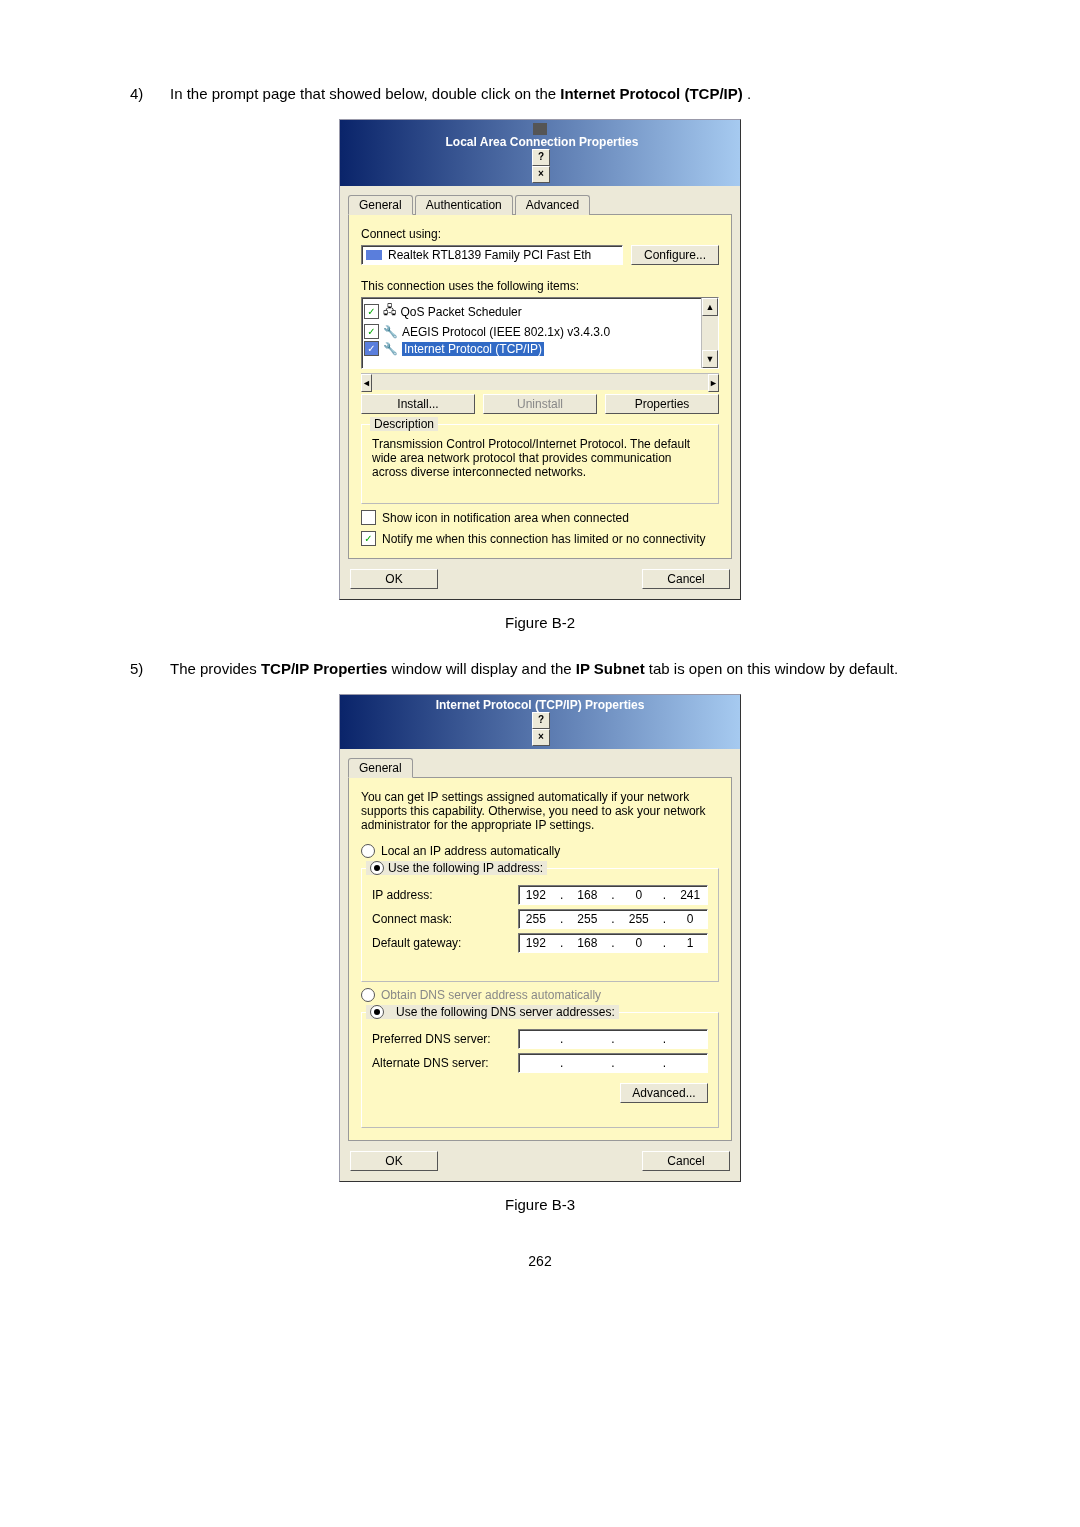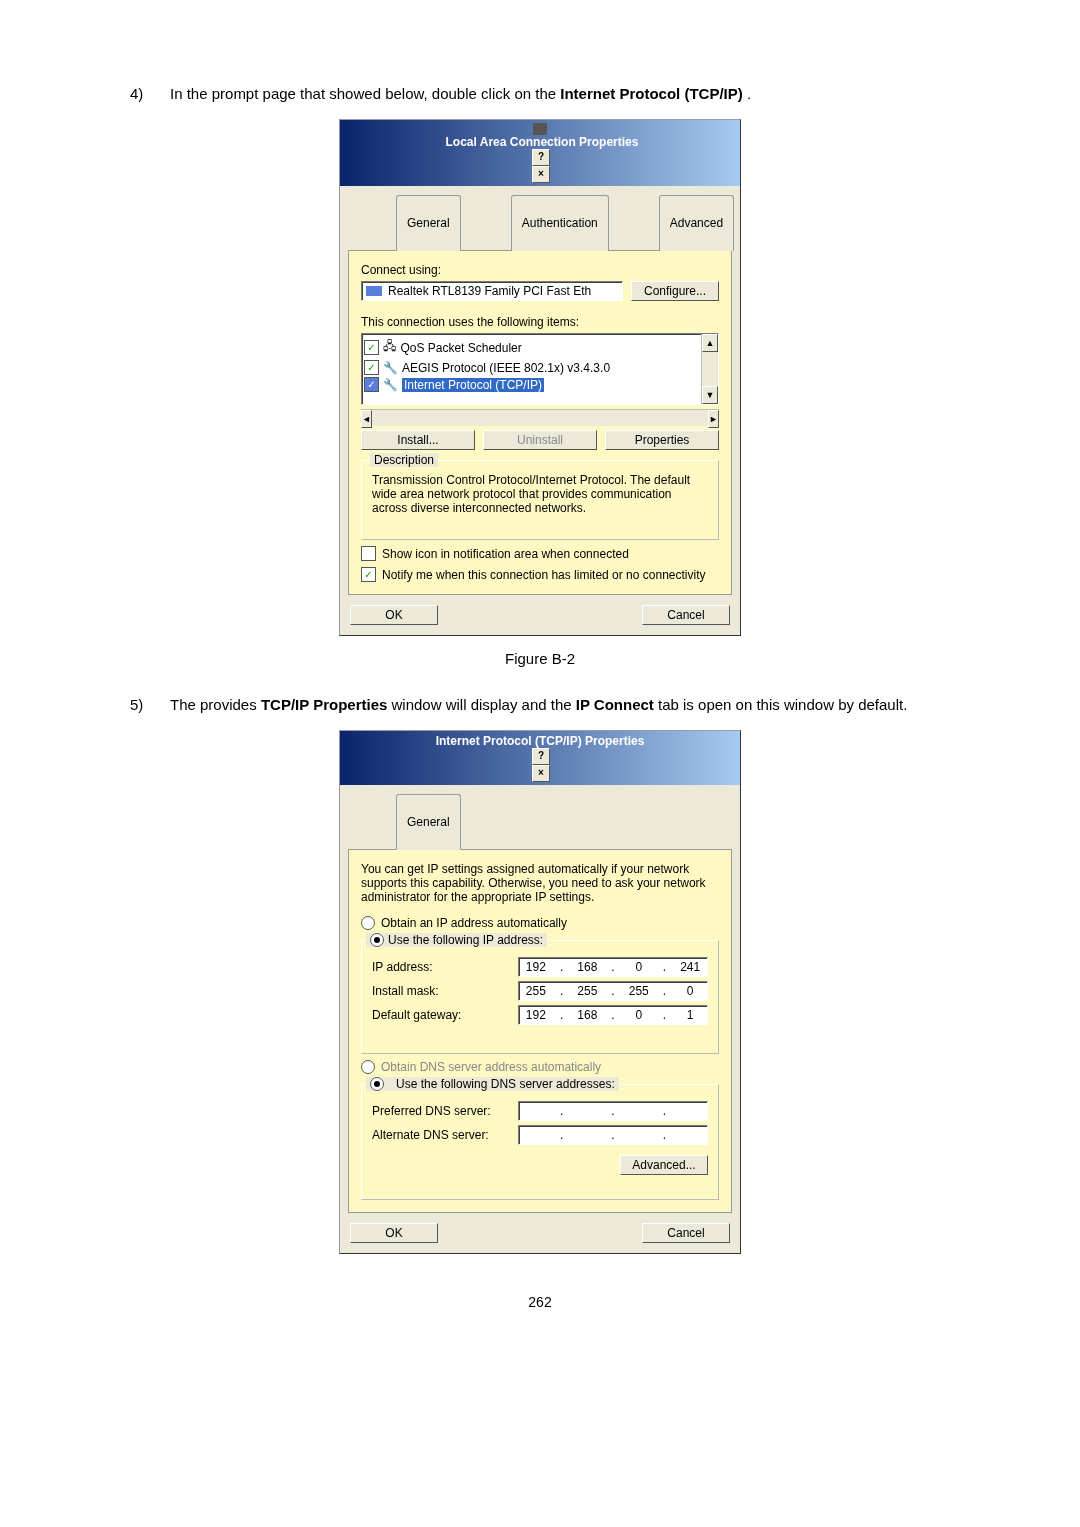--- a/index.html
+++ b/index.html
@@ -59,25 +59,25 @@
   .tabstrip { padding: 8px 8px 0 8px; }
   .tabrow {
     display: flex;
     border-bottom: 1px solid #999;
     position: relative;
   }
   .tab {
     border: 1px solid #999;
     border-bottom: none;
     background: #ece9d8;
-    padding: 20px 10px;
+    padding: 2px 10px;
     margin-right: 2px;
     border-top-left-radius: 3px;
     border-top-right-radius: 3px;
-    position: relative; top: 1px; margin-left: 48px;
+    position: relative; top: 1px;
   }
   .tab.active { background:#ece9d8; border-bottom:1px solid #ece9d8; }
   .tabbody {
     border: 1px solid #999;
     border-top: none;
     padding: 12px;
     background:#fef9c3;
   }
   .winlabel { margin-bottom: 4px; }
   .sunken {
@@ -247,63 +247,63 @@
   </div>
 
   <div class="caption">Figure B-2</div>
 
   <div class="step">
     <div class="step-num">5)</div>
     <div class="step-text">
       <span>The provides </span>
       <b>TCP/IP Properties</b>
       <span> window will display and the </span>
-      <b>IP Connect</b>
+      <b>IP Subnet</b>
       <span> tab is open on this window by default.</span>
     </div>
   </div>
 
   <div class="dialog">
     <div class="titlebar">
       <span>Internet Protocol (TCP/IP) Properties</span>
       <span class="spacer"></span>
       <div class="titlebar-btn">?</div>
       <div class="titlebar-btn">×</div>
     </div>
     <div class="tabstrip">
       <div class="tabrow">
         <div class="tab active">General</div>
       </div>
       <div class="tabbody">
         <div class="note">You can get IP settings assigned automatically if your network supports this capability. Otherwise, you need to ask your network administrator for the appropriate IP settings.</div>
 
         <div class="chkrow">
           <span class="radio"></span>
-          <span>Obtain an IP address automatically</span>
+          <span>Local an IP address automatically</span>
         </div>
 
         <div class="group">
           <div class="group-title" style="left:4px;display:flex;align-items:center;gap:4px;">
             <span class="radio on"></span>
             <span>Use the following IP address:</span>
           </div>
           <div class="formrow">
             <span class="lbl">IP address:</span>
             <div class="sunken ipbox">
               <span>192</span>
                 <span class="ipdot">.</span>
               <span>168</span>
                 <span class="ipdot">.</span>
               <span>0</span>
                 <span class="ipdot">.</span>
               <span>241</span>
             </div>
           </div>
           <div class="formrow">
-            <span class="lbl">Install mask:</span>
+            <span class="lbl">Connect mask:</span>
             <div class="sunken ipbox">
               <span>255</span>
                 <span class="ipdot">.</span>
               <span>255</span>
                 <span class="ipdot">.</span>
               <span>255</span>
                 <span class="ipdot">.</span>
               <span>0</span>
             </div>
           </div>
@@ -360,15 +360,16 @@
           </div>
         </div>
       </div>
     </div>
     <div class="dlg-buttons">
       <div class="winbutton">OK</div>
       <div class="winbutton">Cancel</div>
     </div>
   </div>
 
+  <div class="caption">Figure B-3</div>
 
   <div class="pagenum">262</div>
 </div>
 
 </body></html>

